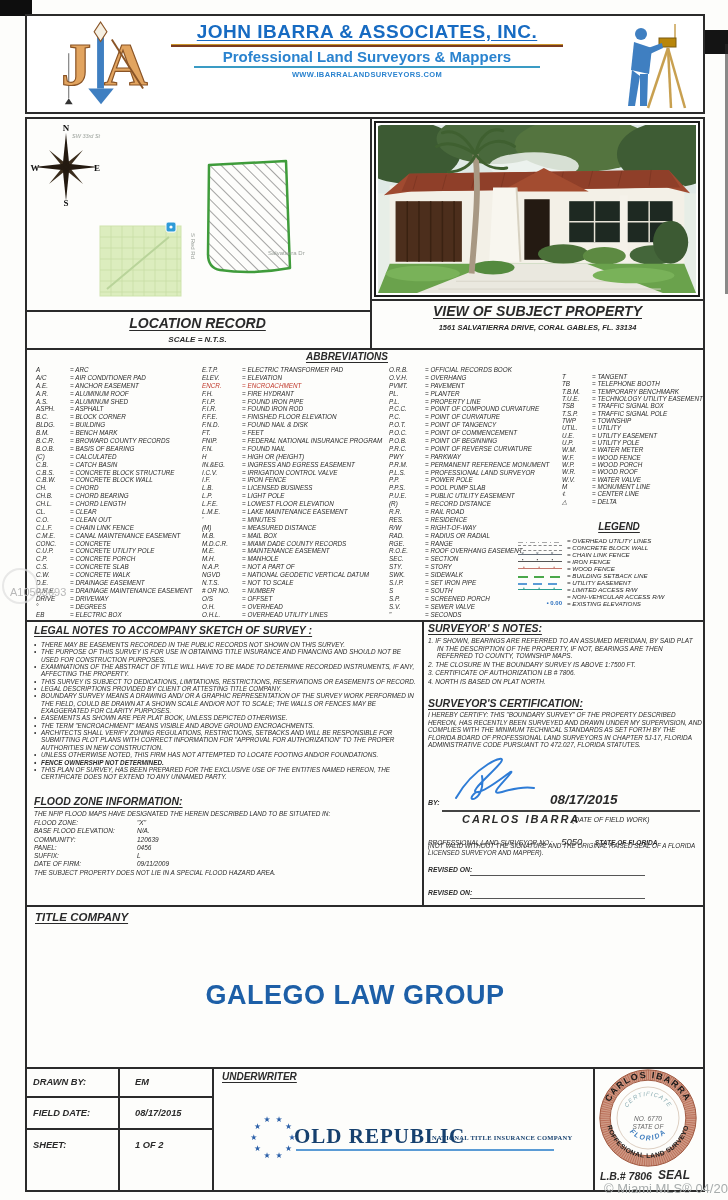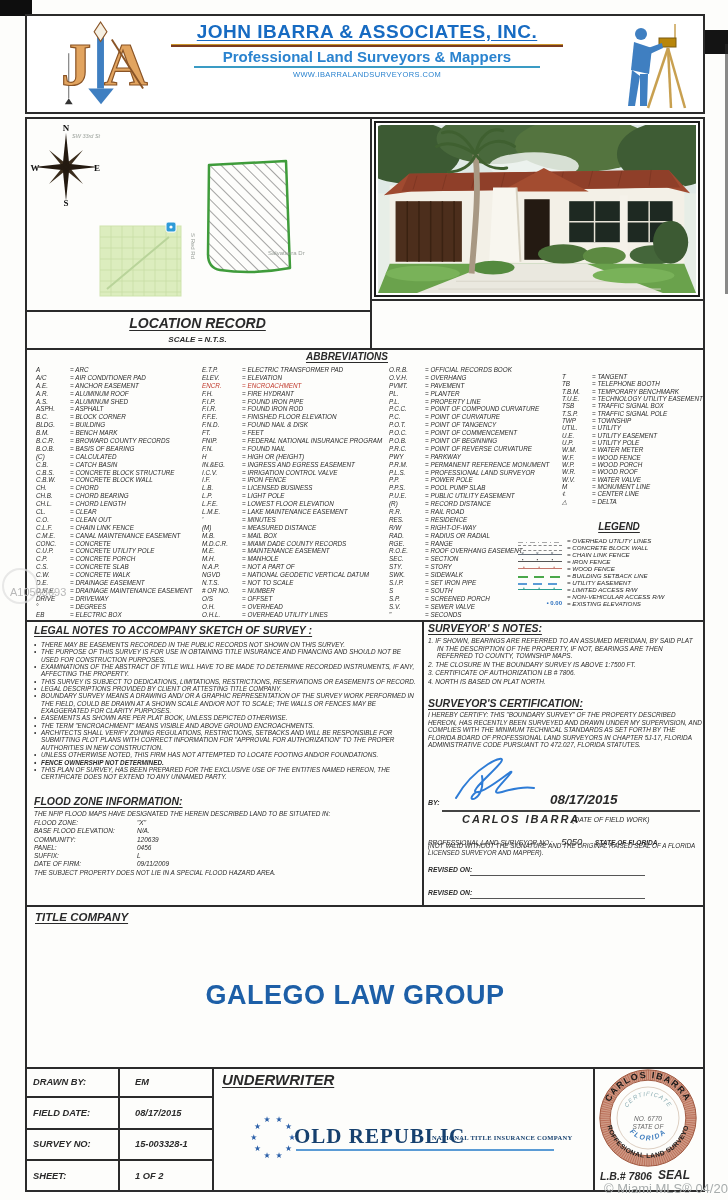--- a/index.html
+++ b/index.html
@@ -11,21 +11,21 @@
   .i{font-style:italic;}
   .b{font-weight:bold;}
   .u{text-decoration:underline;text-underline-offset:2px;}
   .ctr{text-align:center;}
 
   
   .hdr-company{font-size:19px;font-weight:bold;color:#176bc2;letter-spacing:.5px;font-family:"Liberation Sans",sans-serif;}
   .rule1{height:3px;margin:1px auto 1px;background:linear-gradient(to bottom,#c9952b 0 1.5px,#7a3b1f 1.5px 3px);}
   .hdr-tagline{font-size:15px;font-weight:bold;color:#2a83cf;}
   .rule2{height:1.5px;margin:1px auto 2px;background:#3a9bc4;}
-  .hdr-web{font-size:7.5px;font-weight:normal;color:#2a83cf;letter-spacing:.4px;}
+  .hdr-web{font-size:7.5px;font-weight:bold;color:#2a83cf;letter-spacing:.4px;}
   .hdr-addr{display:flex;justify-content:center;margin-top:3px;}
   .addr{font-size:7.5px;line-height:9px;font-weight:bold;color:#2a83cf;text-align:left;}
   .addr2{border-left:1px solid #2a83cf;padding-left:22px;margin-left:22px;}
 
   
   .cap-title{font-size:14px;font-weight:bold;font-style:italic;text-decoration:underline;text-underline-offset:2px;}
   .cap-sub{font-size:8px;font-weight:bold;font-style:italic;margin-top:4px;}
 
   
   .ab-col{position:absolute;font-style:italic;}
@@ -197,20 +197,24 @@
       <polygon points="12,142 314,142 326,172 0,172" fill="#6aa24c"></polygon>
       <polygon points="116,142 214,142 292,172 40,172" fill="#eae8df"></polygon>
       <path d="M80,160H270 M62,168H290" stroke="#d8d5ca" stroke-width="1"></path>
       <ellipse cx="46" cy="152" rx="38" ry="8" fill="#79b259"></ellipse>
       <ellipse cx="262" cy="154" rx="42" ry="8" fill="#79b259"></ellipse>
       <ellipse cx="118" cy="146" rx="22" ry="7" fill="#548a3e"></ellipse>
       <path d="M96,152 C99,110 104,70 100,30" stroke="#a89883" stroke-width="6" fill="none"></path>
       <path d="M100,30 C85,20 70,16 60,22 M100,30 C90,12 78,4 66,8 M100,30 C104,10 116,2 128,6 M100,30 C112,14 128,14 140,22 M100,30 C96,42 84,48 72,48 M100,30 C108,42 120,46 132,44" stroke="#3f6030" stroke-width="3" fill="none" stroke-linecap="round"></path>
     </svg>
   </div>
+  <div class="abs ctr" style="left:370px;top:303px;width:335px;">
+    <div class="cap-title">VIEW OF SUBJECT PROPERTY</div>
+    <div class="cap-sub" style="font-size:7.5px;">1561 SALVATIERRA DRIVE, CORAL GABLES, FL. 33134</div>
+  </div>
 
   <div class="abs ctr" style="left:11px;top:351px;width:672px;font-size:10px;">
     <span class="b i u">ABBREVIATIONS</span>
   </div>
   <div id="ab1" class="ab-col" style="left:36px;top:366px;width:164px;">
       <div class="ab-row">
         <span class="ab-k">A</span>
         <span class="ab-v">= ARC</span>
       </div>
       <div class="ab-row">
@@ -836,30 +840,26 @@
   <div id="ft-rows" class="abs" style="left:25px;top:1067px;width:187px;height:125px;">
       <div class="ft-row">
         <span class="ft-k">DRAWN BY:</span>
         <span class="ft-v">EM</span>
       </div>
       <div class="ft-row">
         <span class="ft-k">FIELD DATE:</span>
         <span class="ft-v">08/17/2015</span>
       </div>
       <div class="ft-row">
-        <span class="ft-k">SURVEY NO:</span>
-        <span class="ft-v">15-003328-1</span>
-      </div>
-      <div class="ft-row">
         <span class="ft-k">SHEET:</span>
         <span class="ft-v">1 OF 2</span>
       </div>
     </div>
 
-  <div class="abs b i u" style="left:222px;top:1071px;font-size:15px;">UNDERWRITER</div>
+  <div class="abs b i u" style="left:222px;top:1071px;font-size:10px;">UNDERWRITER</div>
   <svg class="abs" style="left:246px;top:1110px;" width="54" height="54" viewBox="0 0 48 48">
     <g fill="#2a5fa8" font-size="7" text-anchor="middle" font-family="Liberation Serif, serif">
       <text x="41" y="26.5">★</text>
         <text x="37.8" y="36.5">★</text>
         <text x="29.3" y="42.7">★</text>
       <text x="18.7" y="42.7">★</text>
         <text x="10.2" y="36.5">★</text>
         <text x="7" y="26.5">★</text>
       <text x="10.2" y="16.5">★</text>
         <text x="18.7" y="10.3">★</text>

